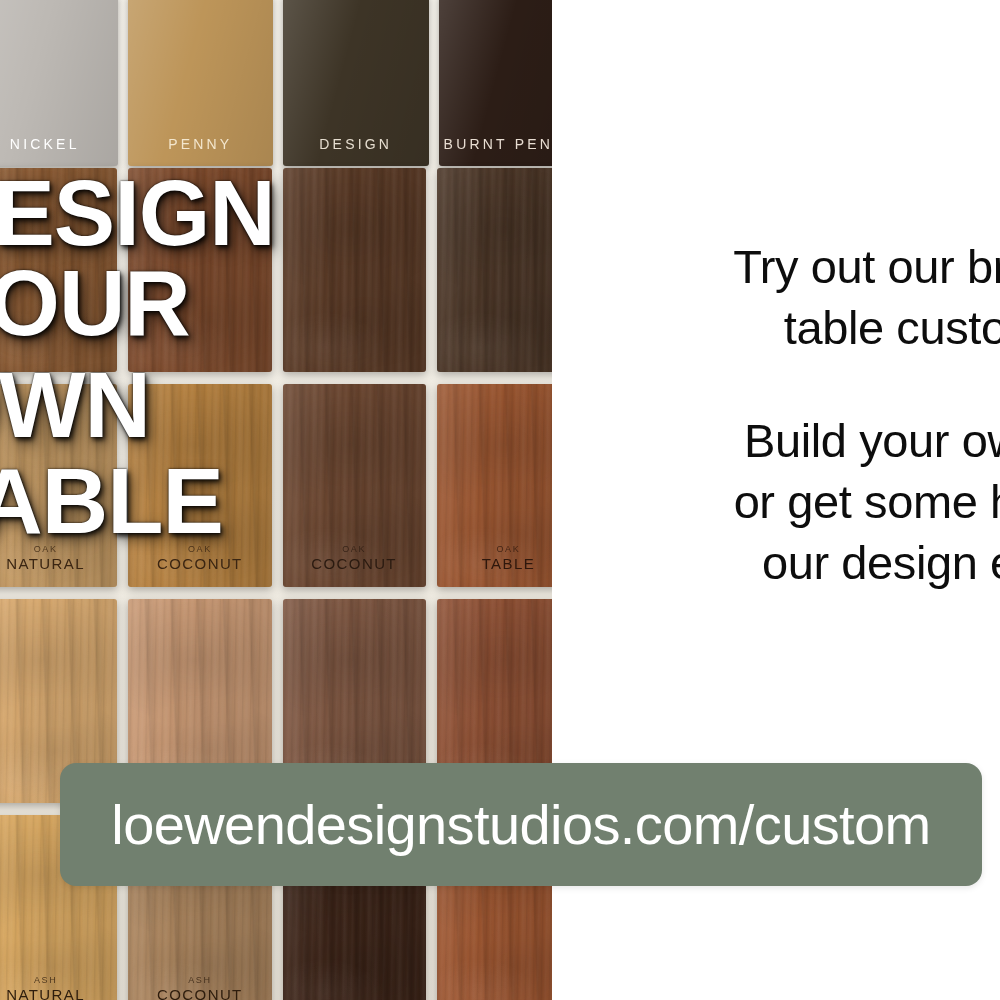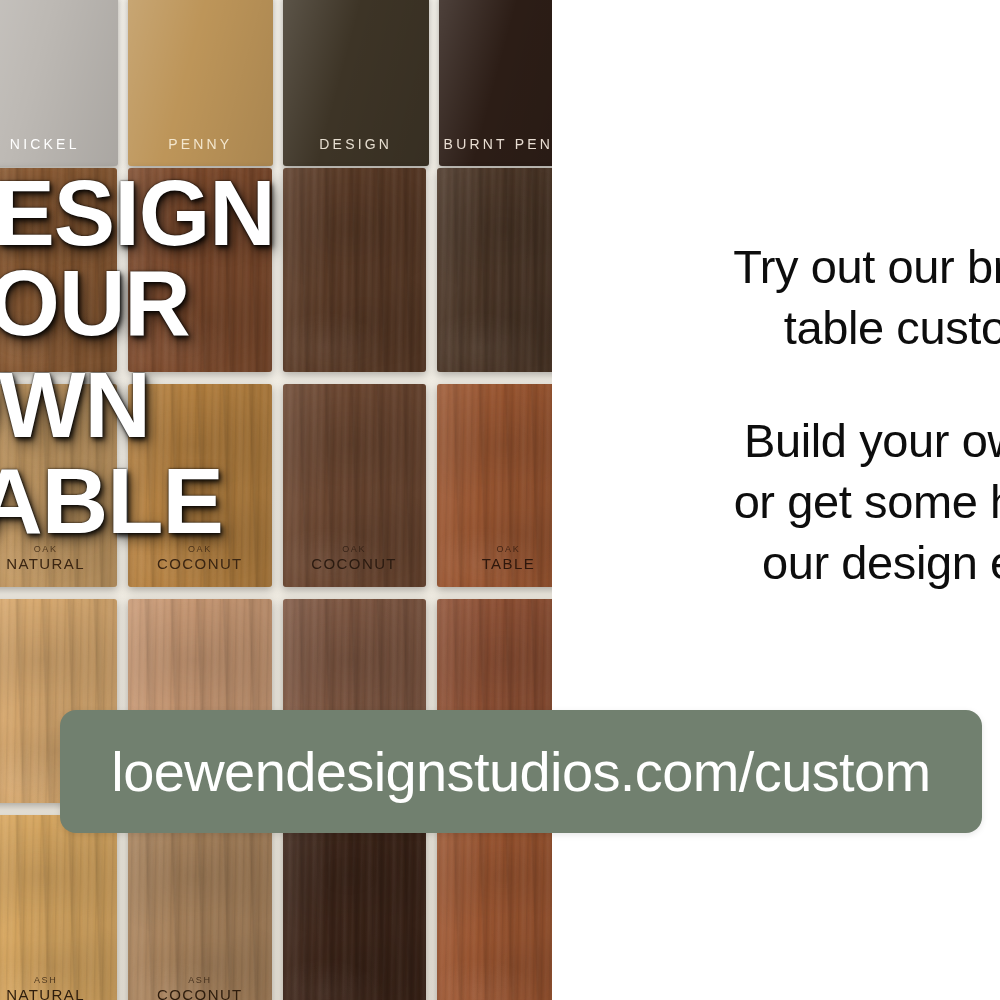--- a/index.html
+++ b/index.html
@@ -187,21 +187,21 @@
     letter-spacing: -0.4px;
     font-weight: 400;
   }
   .copy-block p { margin: 0; }
   .copy-block .gap { height: 52px; }
 
   
   .url-banner {
     position: absolute;
     left: 60px;
-    top: 710px;
+    top: 763px;
     width: 922px;
     height: 123px;
     background: #71806f;
     border-radius: 16px;
     display: flex;
     align-items: center;
     justify-content: center;
     box-shadow: 0 2px 6px rgba(0,0,0,.10);
   }
   .url-text {

